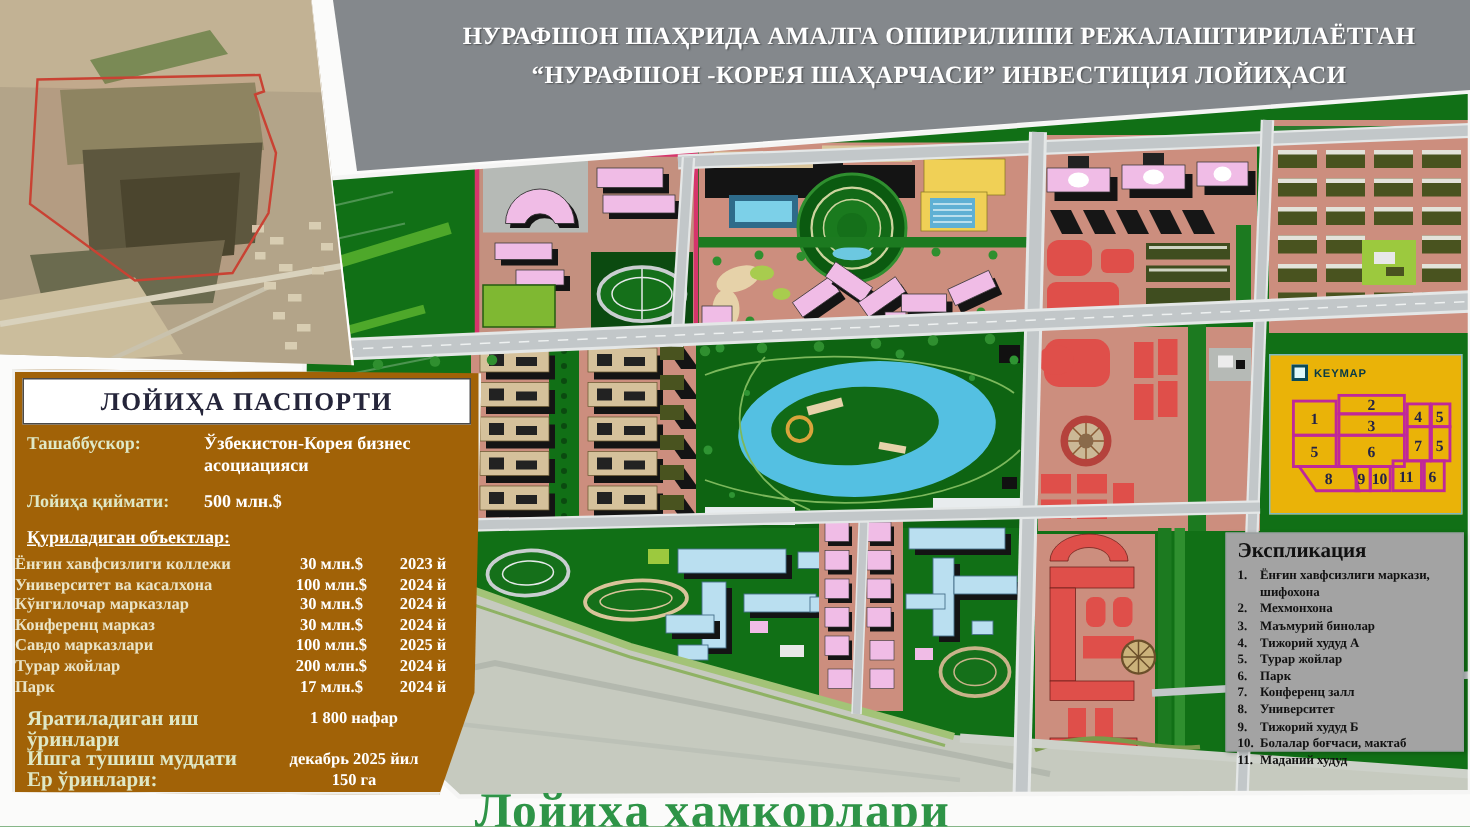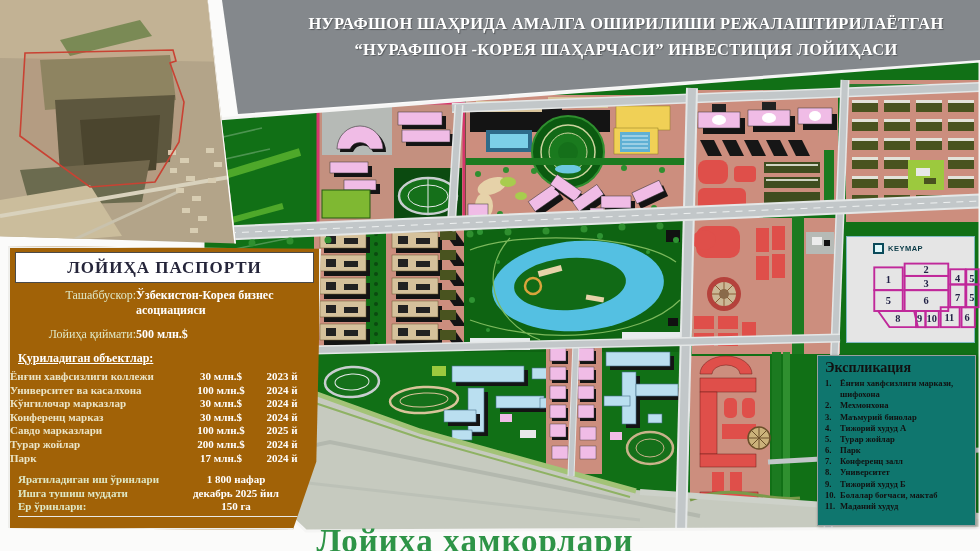--- a/index.html
+++ b/index.html
@@ -24,65 +24,65 @@
   
   .sat{
     position:absolute;left:0;top:0;width:236px;height:246px;z-index:5;
     clip-path:polygon(0 0,88% 0,100% 99%,0 96%);
   }
   
   .map-svg{position:absolute;left:0;top:0;width:980px;height:551px;z-index:1;}
   
   .keymap{
     position:absolute;left:846px;top:236px;width:129px;height:107px;z-index:3;
-    background:#e5e5e5;border:1px solid #7fb9c2;box-sizing:border-box;padding:4px 18px;
+    background:#eab308;border:1px solid #7fb9c2;box-sizing:border-box;padding:4px 6px;
   }
   .keymap-head{display:flex;align-items:center;gap:4px;margin:2px 0 2px 8px;}
   .keymap-sq{width:7px;height:7px;border:2px solid #0a4a5a;background:#dff8fb;}
   .keymap-label{font-family:"Liberation Sans",sans-serif;font-size:7.5px;font-weight:bold;color:#093a46;letter-spacing:.5px;}
   .keymap svg{display:block;margin-left:2px;}
   .keymap text{font-family:"Liberation Serif",serif;font-size:11px;font-weight:bold;fill:#232347;}
   
   .legend{
-    position:absolute;left:817px;top:355px;width:159px;height:171px;z-index:3;
-    background:#0f766e;border:1px solid #9aa0a0;box-sizing:border-box;
+    position:absolute;left:817px;top:355px;width:159px;height:146px;z-index:3;
+    background:#a3a3a3;border:1px solid #9aa0a0;box-sizing:border-box;
     padding:4px 5px 4px 7px;box-shadow:1px 1px 3px rgba(0,0,0,.25);
   }
   .legend-title{font-size:14px;font-weight:bold;color:#111;margin:0 0 2px 0;}
   .legend ol{list-style:none;margin:0;padding:0;}
   .legend li{display:flex;font-size:8.6px;font-weight:bold;color:#111;line-height:1.3;}
   .legend li .num{width:15px;flex:0 0 15px;}
   .legend li .txt{flex:1;}
   
   .panel{
     position:absolute;left:8px;top:246px;width:313px;height:284px;z-index:6;
     background:#a16207;border:2px solid #efefec;box-sizing:border-box;
     clip-path:polygon(0 0,100% 1%,98.5% 76%,91% 100%,0 99.3%);
     color:#fff;
   }
   .panel-header{
     margin:4px 5px 5px 5px;background:#fff;border:1px solid #4a4a4a;
     text-align:center;font-size:17px;font-weight:bold;color:#25253a;
     letter-spacing:1px;padding:5px 0 4px 0;
   }
   .pp-row{display:flex;padding:0 8px;align-items:flex-start;}
-  .pp-label{font-size:12px;font-weight:normal;color:#dfe8c6;flex:0 0 118px;text-align:right;}
+  .pp-label{font-size:12px;font-weight:bold;color:#dfe8c6;flex:0 0 118px;}
   .pp-center{flex:1;text-align:left;font-size:12px;font-weight:bold;color:#fff;line-height:1.25;}
   .row-cost{margin-top:9px;}
   .objects-label{
     margin:9px 8px 3px 8px;font-size:12px;font-weight:bold;color:#fff;
     text-decoration:underline;
   }
   .obj-table{padding:1px 8px 0 0;}
   .obj-row{display:grid;grid-template-columns:1fr 64px 58px;line-height:13.6px;}
   .obj-name{font-size:11px;font-weight:bold;color:#eae4c6;}
   .obj-cost,.obj-year{font-size:11px;font-weight:bold;color:#fff;text-align:center;}
   .pp-footer{margin:8px 8px 0 8px;border-bottom:1px solid #e9e9e4;padding-bottom:2px;}
   .pf-row{display:grid;grid-template-columns:1fr 150px;line-height:13.5px;}
-  .pf-label{font-size:11px;font-weight:bold;color:#dfe8c6;}
+  .pf-label{font-size:14px;font-weight:bold;color:#dfe8c6;}
   .pf-value{font-size:11px;font-weight:bold;color:#fff;text-align:center;}
   
   .footer-title{
     position:absolute;left:285px;top:523px;width:380px;z-index:7;
     text-align:center;font-size:33px;font-weight:bold;color:#2e9447;letter-spacing:1px;
   }
 </style>
 </head>
 <body>
 

